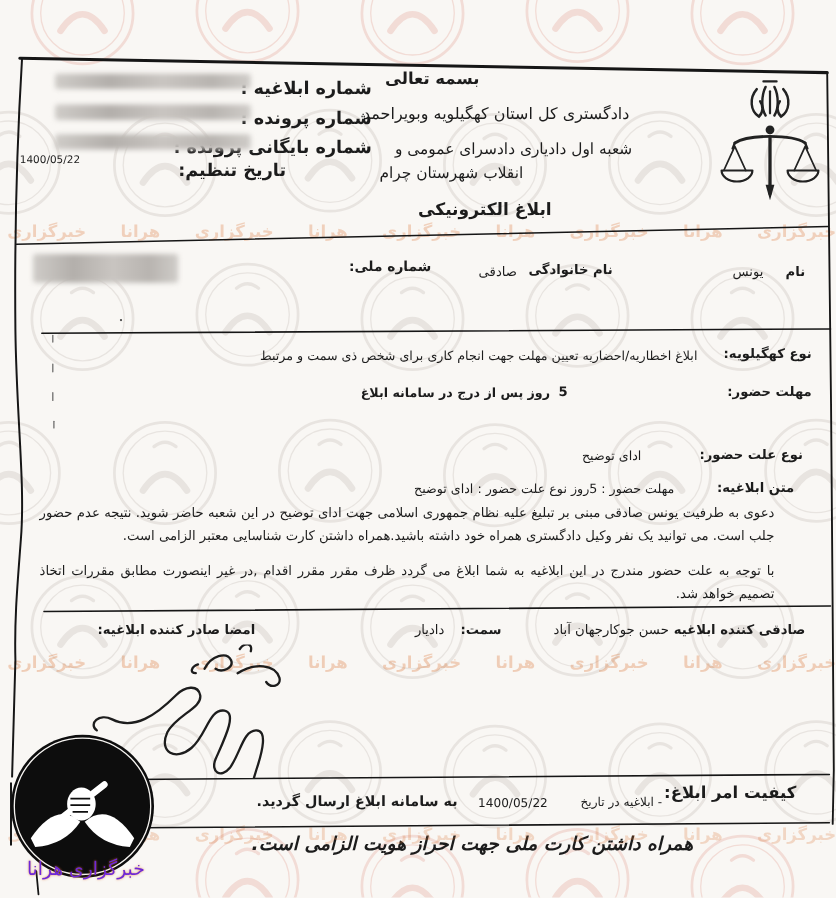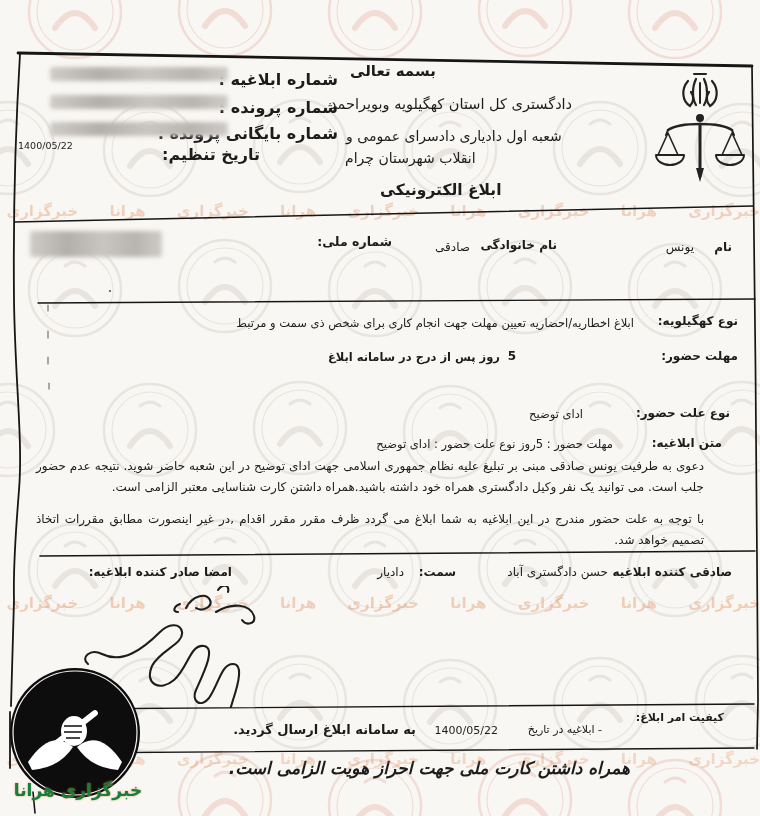--- a/index.html
+++ b/index.html
@@ -34,21 +34,21 @@
     opacity:.28;filter:blur(.5px);word-spacing:26px;
     z-index:1;
   }
   .para{
     position:absolute;direction:rtl;text-align:justify;
     font-size:12px;line-height:20.5px;white-space:normal;
   }
   .content{z-index:3;}
   #hrana-caption{
     position:absolute;left:0;top:780px;width:156px;text-align:center;
-    font-size:17px;font-weight:bold;color:#15803d;direction:rtl;
+    font-size:17px;font-weight:normal;color:#6d28d9;direction:rtl;
     text-shadow:0 0 2px rgba(224,116,48,.85);
     z-index:5;
   }
 </style>
 </head>
 <body>
 
 <svg class="layer" style="z-index:0" width="760" height="816" viewBox="0 0 760 816">
   <defs>
     <g id="wm-stamp" fill="none" stroke-linecap="round">
@@ -133,21 +133,21 @@
   <span class="abs b sz10" style="right:422px;top:124px">شماره بایگانی پرونده :</span>
   <span class="abs b sz10" style="right:500px;top:145px">تاریخ تنظیم:</span>
   <span class="abs" style="left:18px;top:140px;font-size:9.5px;direction:ltr">1400/05/22</span>
 
   <div class="redact" style="left:50px;top:67px;width:178px"></div>
   <div class="redact" style="left:50px;top:95px;width:178px"></div>
   <div class="redact" style="left:50px;top:122px;width:178px"></div>
 
   <div class="abs b sz15 center" style="left:350px;top:62px;width:220px">بسمه تعالی</div>
   <div class="abs sz145 center" style="left:330px;top:96px;width:340px">دادگستری کل استان کهگیلویه وبویراحمد</div>
-  <div class="abs sz14 center" style="left:346px;top:128px;width:310px">شعبه اول دادیاری دادسرای عمومی و</div>
+  <div class="abs sz14 center" style="left:359px;top:128px;width:310px">شعبه اول دادیاری دادسرای عمومی و</div>
   <div class="abs sz14 center" style="left:345px;top:150px;width:310px">انقلاب شهرستان چرام</div>
   <div class="abs b center" style="left:380px;top:181px;width:230px;font-size:15.5px">ابلاغ الکترونیکی</div>
 
   <svg class="abs" style="left:650px;top:70px;z-index:3" width="100" height="118" viewBox="0 0 100 118">
     <g stroke="#222" fill="none" stroke-linecap="round">
       <path d="M44,4 h12" stroke-width="2"></path>
       <path d="M38,11 C31,19 32,31 40,36 C44,32 44,26 41,22" stroke-width="2.2"></path>
       <path d="M46,9 C42,17 42,29 46,35" stroke-width="2.2"></path>
       <path d="M54,9 C58,17 58,29 54,35" stroke-width="2.2"></path>
       <path d="M62,11 C69,19 68,31 60,36 C56,32 56,26 59,22" stroke-width="2.2"></path>
@@ -187,36 +187,36 @@
 
   <span class="abs b sz12" style="right:38px;top:436px">متن ابلاغیه:</span>
   <span class="abs sz115" style="right:147px;top:437px">مهلت حضور : 5روز نوع علت حضور : ادای توضیح</span>
 
   <div class="para" style="left:36px;top:456px;width:668px">دعوی به طرفیت یونس صادقی مبنی بر تبلیغ علیه نظام جمهوری اسلامی جهت ادای توضیح در این شعبه حاضر شوید. نتیجه عدم حضور جلب است. می توانید یک نفر وکیل دادگستری همراه خود داشته باشید.همراه داشتن کارت شناسایی معتبر الزامی است.</div>
   <div class="para" style="left:36px;top:509px;width:668px">با توجه به علت حضور مندرج در این ابلاغیه به شما ابلاغ می گردد ظرف مقرر مقرر اقدام ,در غیر اینصورت مطابق مقررات اتخاذ تصمیم خواهد شد.</div>
 </div>
 
 <div class="content">
   <span class="abs b sz12" style="right:28px;top:565px">صادقی کننده ابلاغیه</span>
-  <span class="abs sz12" style="right:152px;top:565px">حسن دادگستری آباد</span>
+  <span class="abs sz12" style="right:152px;top:565px">حسن جوکارجهان آباد</span>
   <span class="abs b sz12" style="right:304px;top:565px">سمت:</span>
   <span class="abs sz12" style="right:356px;top:565px">دادیار</span>
   <span class="abs b sz12" style="right:528px;top:565px">امضا صادر کننده ابلاغیه:</span>
 
   <svg class="abs" style="left:68px;top:586px;z-index:4" width="265" height="122" viewBox="0 0 265 122">
     <g stroke="#1d1d1d" stroke-width="2.1" fill="none" stroke-linecap="round">
       <path d="M118,22 c6,-12 20,-16 24,-8 c3,7 -8,12 -14,8 m22,-18 c4,-6 12,-6 10,2 m-48,12 c-6,2 -8,8 -2,8"></path>
       <path d="M20,78 c-8,-6 2,-16 14,-10 c20,10 40,-4 58,-22 c8,-8 20,-10 22,0 c2,12 -22,18 -30,34 c-8,18 8,26 22,14 c14,-12 16,-36 30,-34 c12,2 0,26 -8,44 c-5,12 5,18 13,8 c10,-14 12,-34 24,-34 c10,0 6,18 0,36 l-6,20"></path>
       <path d="M148,26 c16,-10 34,-8 38,4 c2,8 -8,10 -12,4"></path>
     </g>
   </svg>
 </div>
 
 <div class="content">
-  <span class="abs b" style="right:36px;top:711px;font-size:11px">کیفیت امر ابلاغ:</span>
+  <span class="abs b" style="right:36px;top:711px;font-size:15px">کیفیت امر ابلاغ:</span>
   <span class="abs sz11" style="right:158px;top:723px">- ابلاغیه در تاریخ</span>
   <span class="abs sz11" style="right:262px;top:724px;direction:ltr">1400/05/22</span>
   <span class="abs b" style="right:344px;top:722px;font-size:13px">به سامانه ابلاغ ارسال گردید.</span>
   <span class="abs b sz13" style="right:130px;top:758px">همراه داشتن کارت ملی جهت احراز هویت الزامی است.</span>
 </div>
 
 <svg class="abs" style="left:6px;top:664px;z-index:5" width="138" height="138" viewBox="0 0 138 138">
   <defs>
     <path id="ringPath" d="M69,69 m-51,0 a51,51 0 1,1 102,0 a51,51 0 1,1 -102,0"></path>
   </defs>

